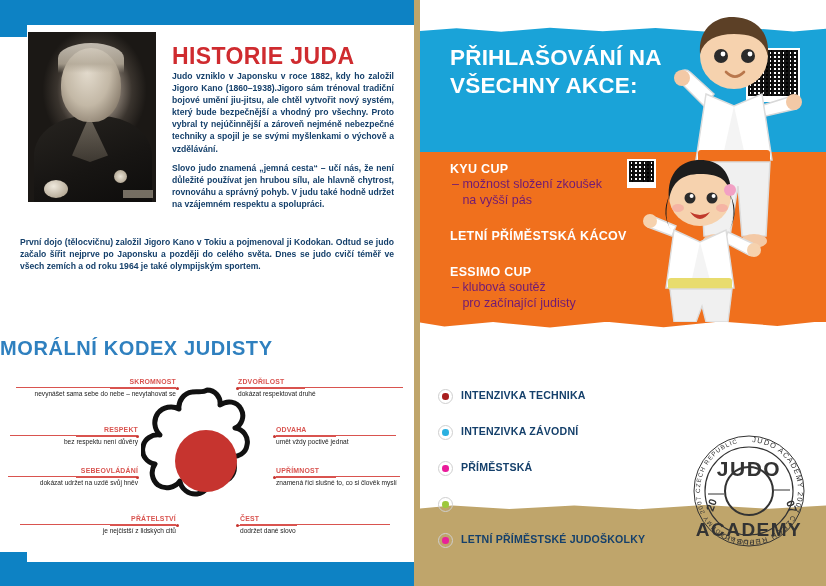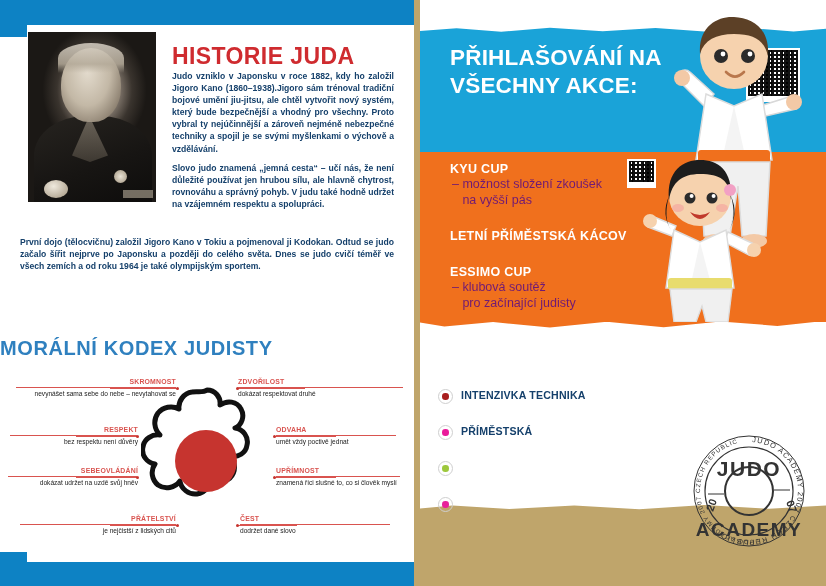--- a/index.html
+++ b/index.html
@@ -281,33 +281,40 @@
 
     <div id="bullets">
       <div class="bullet-row">
         <span class="bullet-ring">
             <span class="bullet-dot" style="background: rgb(168, 29, 29);"></span>
           </span>
         <span class="bullet-label">INTENZIVKA TECHNIKA</span>
       </div>
       <div class="bullet-row">
         <span class="bullet-ring">
+            <span class="bullet-dot" style="background: rgb(42, 176, 224);"></span>
+          </span>
+        <span class="bullet-label">INTENZIVKA ZÁVODNÍ</span>
+      </div>
+      <div class="bullet-row">
+        <span class="bullet-ring">
             <span class="bullet-dot" style="background: rgb(234, 26, 154);"></span>
           </span>
         <span class="bullet-label">PŘÍMĚSTSKÁ</span>
       </div>
       <div class="bullet-row">
         <span class="bullet-ring">
             <span class="bullet-dot" style="background: rgb(157, 200, 60);"></span>
           </span>
       </div>
       <div class="bullet-row">
         <span class="bullet-ring">
             <span class="bullet-dot" style="background: rgb(232, 34, 154);"></span>
           </span>
+        <span class="bullet-label">LETNÍ PŘÍMĚSTSKÉ JUDOŠKOLKY</span>
       </div>
     </div>
 
     <svg id="stamp" viewBox="0 0 118 118">
       <defs>
         <path id="ringTop" d="M59 12 a47 47 0 0 1 0 94 a47 47 0 0 1 0 -94"></path>
         <path id="ringOuter" d="M10 59 a49 49 0 0 1 98 0 a49 49 0 0 1 -98 0"></path>
         <path id="ringOuterRev" d="M108 59 a49 49 0 0 1 -98 0 a49 49 0 0 1 98 0"></path>
       </defs>
       <circle cx="59" cy="59" r="55" fill="none" stroke="#333" stroke-width="1"></circle>

